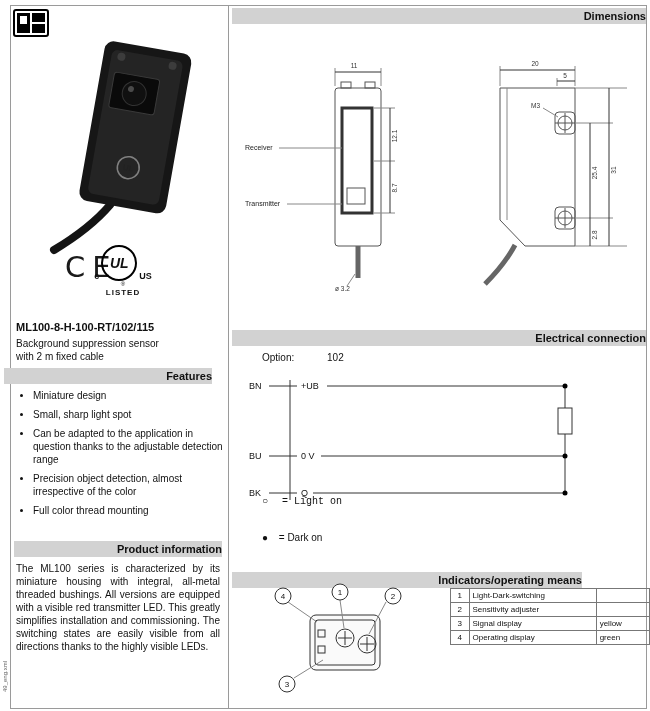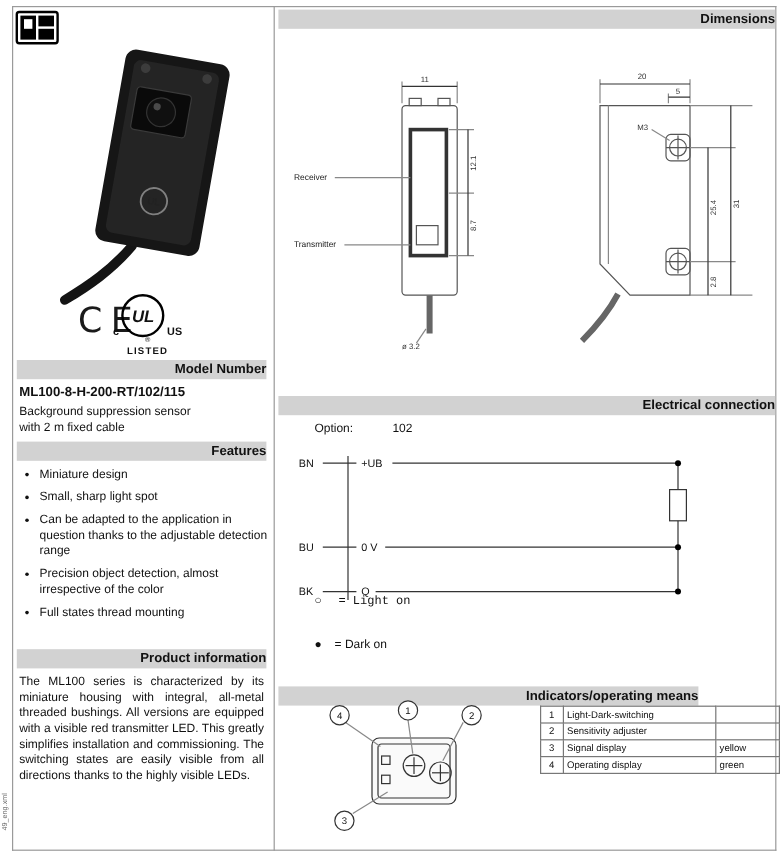--- a/index.html
+++ b/index.html
@@ -80,32 +80,31 @@
   <div class="ulwrap" style="left:88px;top:245px;">
     <div class="ulrow">
       <span class="ulsmall">c</span>
       <span class="ulcircle">UL</span>
       <span class="ulsmall">US</span>
     </div>
     <div style="font-size:6px;">®</div>
     <div class="ullisted">LISTED</div>
   </div>
 
-  <div class="hdr" style="left:14px;top:300px;width:208px;">Model Number</div>
-  <div class="abs" style="left:16px;top:321px;font-size:11px;font-weight:bold;">ML100-8-H-200-RT/102/115</div>
+  <div class="abs" style="left:16px;top:321px;font-size:11px;font-weight:bold;">ML100-8-H-100-RT/102/115</div>
   <div class="abs body10" style="left:16px;top:338px;">Background suppression sensor</div>
   <div class="abs body10" style="left:16px;top:351px;">with 2 m fixed cable</div>
 
-  <div class="hdr" style="left:14px;top:368px;width:208px;">Features</div>
+  <div class="hdr" style="left:4px;top:368px;width:208px;">Features</div>
   <ul class="features abs" style="left:18px;top:389px;width:198px;">
     <li>Miniature design</li>
     <li>Small, sharp light spot</li>
     <li>Can be adapted to the application in question thanks to the adjustable detection range</li>
     <li>Precision object detection, almost irrespective of the color</li>
-    <li>Full states thread mounting</li>
+    <li>Full color thread mounting</li>
   </ul>
 
   <div class="hdr" style="left:14px;top:541px;width:208px;">Product information</div>
   <div class="abs para" style="left:16px;top:562px;width:204px;">The ML100 series is characterized by its miniature housing with integral, all-metal threaded bushings. All versions are equipped with a visible red transmitter LED. This greatly simplifies installation and commissioning. The switching states are easily visible from all directions thanks to the highly visible LEDs.</div>
 
   <div class="hdr" style="left:232px;top:8px;width:414px;">Dimensions</div>
 
   <svg class="abs" style="left:235px;top:28px;" width="410" height="296" viewBox="0 0 410 296">
 
     <g stroke="#555" stroke-width="1" fill="none">

